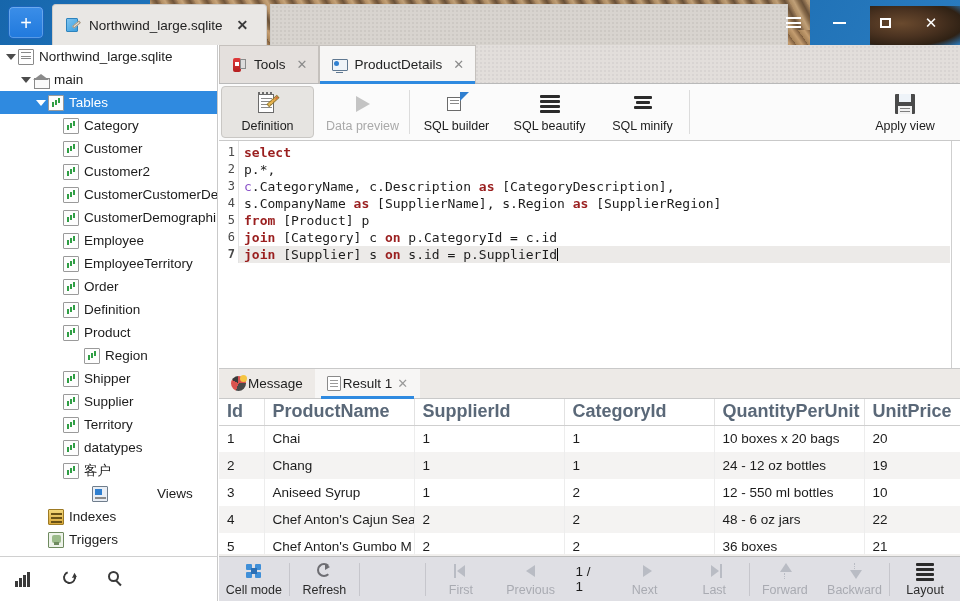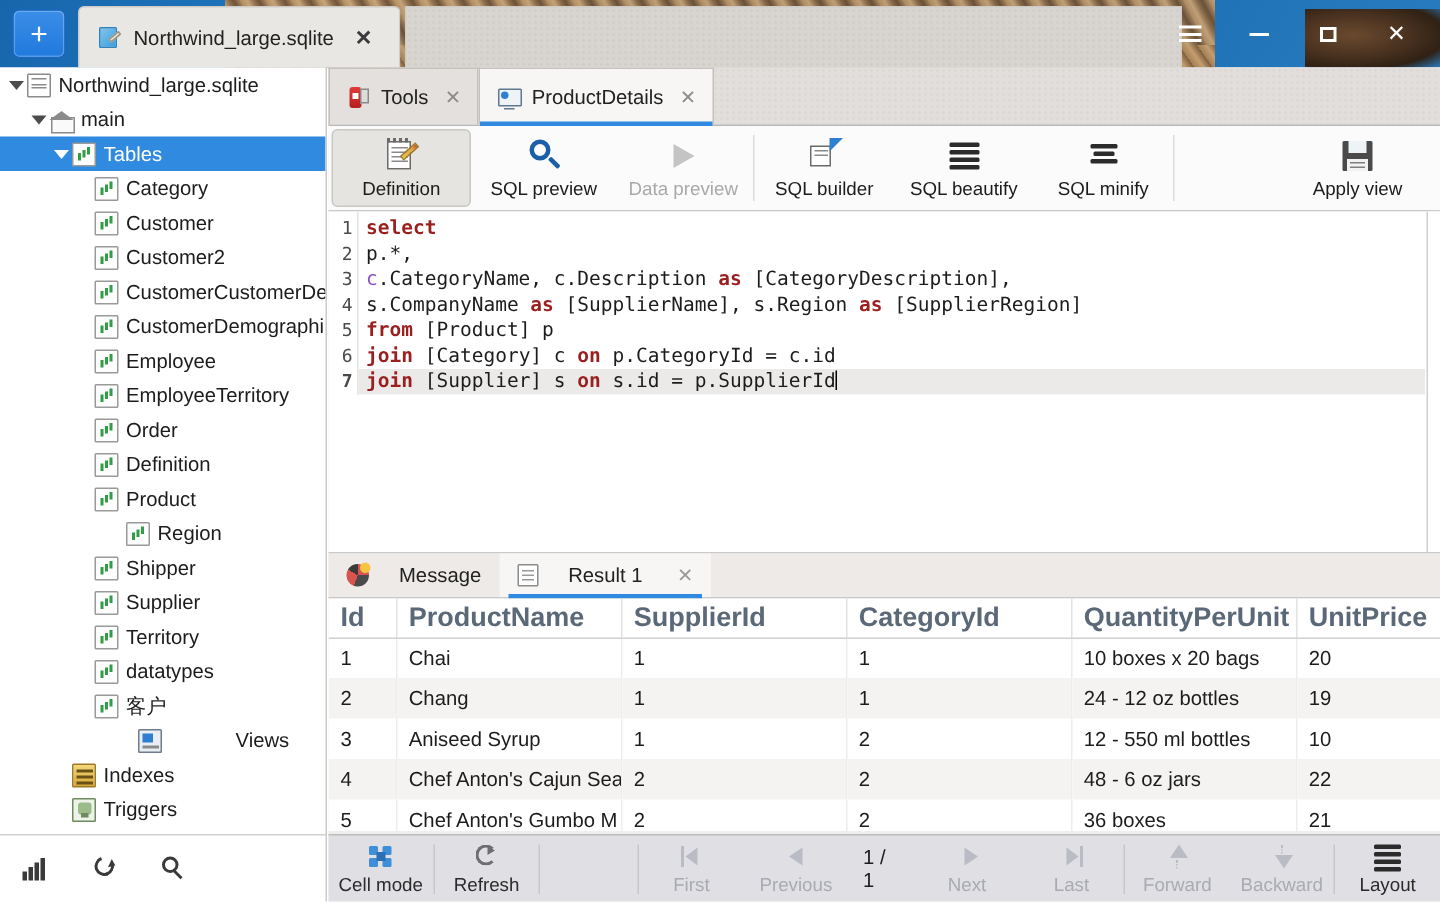--- a/index.html
+++ b/index.html
@@ -288,21 +288,21 @@
     position:absolute; right:0; top:0; width:9px; height:100%;
     border-left:1px solid #cfcfcf; background:#fff;
   }
 
   
   .rtabs {
     position: relative; height: 30px; background:#edeae7; display:flex; align-items:flex-end;
     border-bottom:1px solid #c9c9c9;
   }
   .rtab {
-    height: 29px; display:flex; align-items:center; gap:20px; padding:0 12px;
+    height: 29px; display:flex; align-items:center; gap:2px; padding:0 12px;
     font-size:13.5px; color:#222; cursor:pointer; position:relative;
   }
   .rtab.active { background:#f7f6f5; }
   .rtab.active:after { content:""; position:absolute; left:6px; right:6px; bottom:-1px; height:3px; background:#2f8ae0; }
   .rtab .close { color:#9a9a9a; font-size:13px; margin-left:3px; }
   .ico-msg { width:15px;height:15px;border-radius:50%;position:relative;flex:none;
     background: conic-gradient(#d9534f 0deg 90deg, #4a4a4a 90deg 200deg, #d9534f 200deg 300deg, #3a3a3a 300deg 360deg);}
   .ico-msg:after { content:""; position:absolute; right:-1px; top:-1px; width:7px;height:7px;border-radius:50%;background:#f5c542;}
   .ico-res { width:14px;height:15px;position:relative;flex:none;background:#fff;border:1px solid #8a8a8a;border-radius:1px;}
   .ico-res:before { content:""; position:absolute; left:2px; top:3px; width:8px;height:1px;background:#9a9a9a;box-shadow:0 3px 0 0 #9a9a9a,0 6px 0 0 #9a9a9a;}
@@ -572,27 +572,20 @@
       </div>
 
     <div class="toolbar">
       <div class="tb-btn selected">
         <span class="tb-ico i-def">
           <span class="pad"></span>
             <span class="rings"></span>
             <span class="pencil"></span>
         </span>
         <span>Definition</span>
-      </div>
-      <div class="tb-btn">
-        <span class="tb-ico i-mag">
-          <span class="glass"></span>
-            <span class="handle"></span>
-        </span>
-        <span>SQL preview</span>
       </div>
       <div class="tb-btn disabled">
         <span class="tb-ico">
             <span class="i-play"></span>
           </span>
         <span>Data preview</span>
       </div>
       <div class="tb-sep"></div>
       <div class="tb-btn">
         <span class="tb-ico i-builder">

